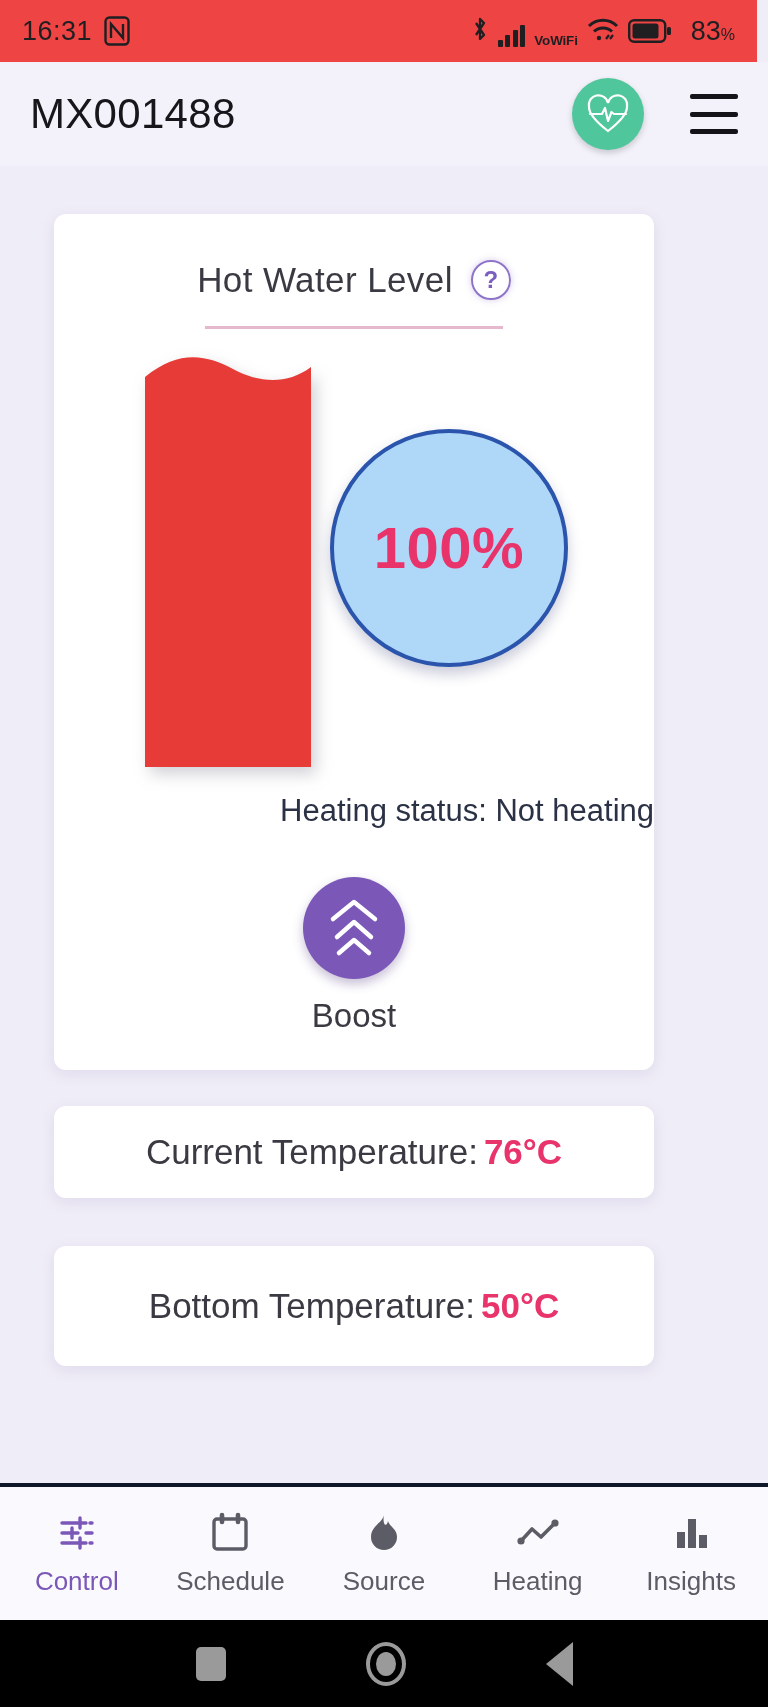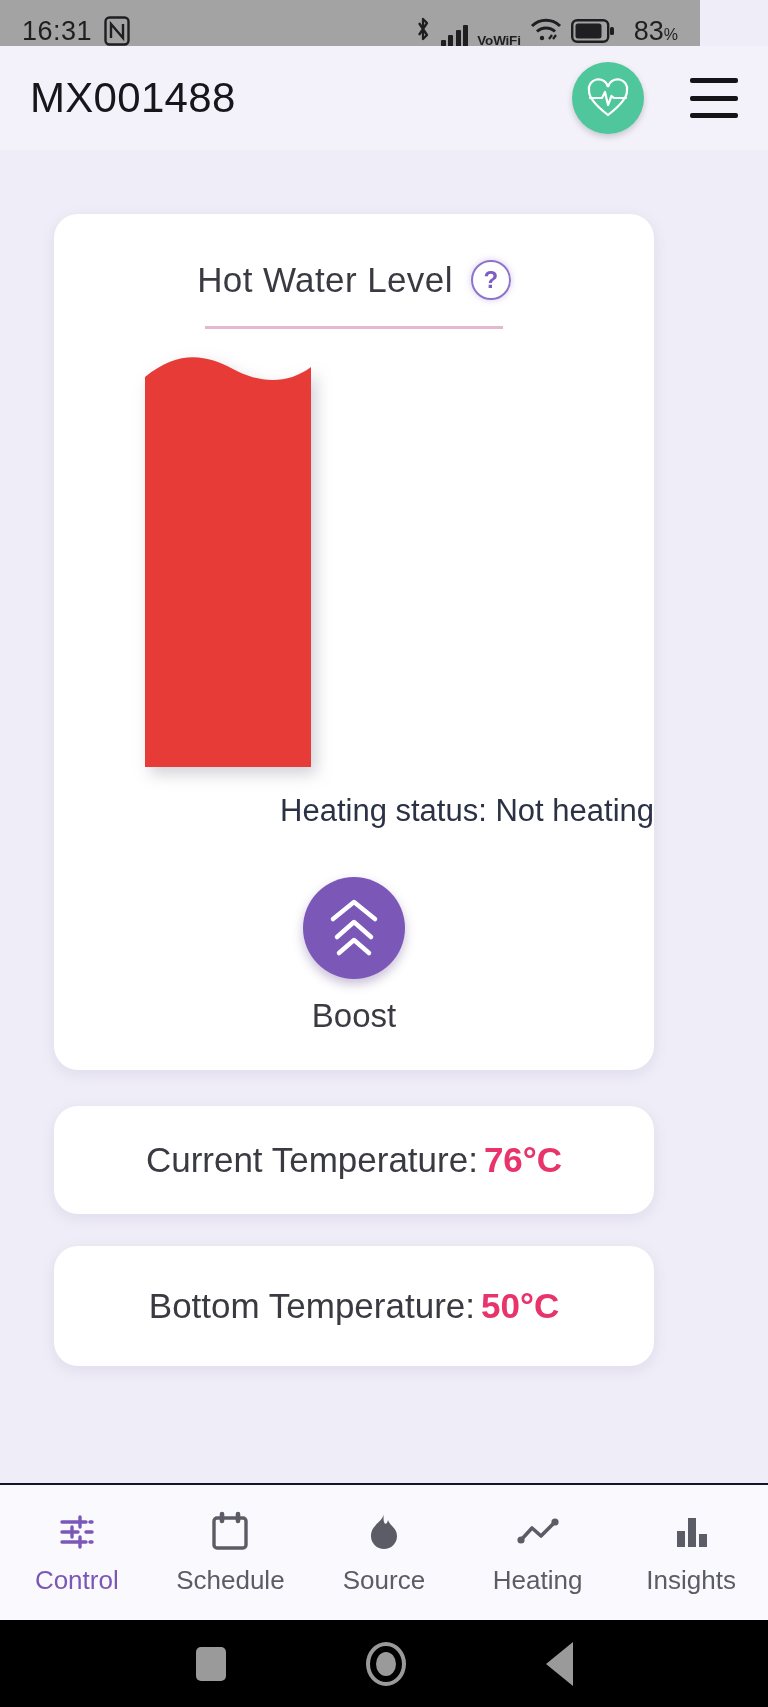--- a/index.html
+++ b/index.html
@@ -6,54 +6,54 @@
   html, body {
     width:768px; height:1707px;
     font-family:"Liberation Sans", sans-serif;
     background:#EFEDF7;
     overflow:hidden;
   }
   .phone { position:relative; width:768px; height:1707px; background:#EFEDF7; }
 
   
   .statusbar{
-    position:absolute; top:0; left:0; width:700px; height:62px;
-    background:#a3a3a3; display:flex; align-items:center;
+    position:absolute; top:0; left:0; width:757px; height:62px;
+    background:#ef4444; display:flex; align-items:center;
     padding:0 22px; color:#1f1f22;
   }
   .sb-time{ font-size:27px; letter-spacing:.5px; }
   .sb-nfc{ margin-left:12px; display:flex; align-items:center; }
   .sb-right{ margin-left:auto; display:flex; align-items:flex-end; gap:9px; }
   .sb-vowifi{ display:flex; flex-direction:row; align-items:center;
       line-height:.92; font-size:13.5px; font-weight:700; letter-spacing:-.2px; }
   .sb-batt-pct{ font-size:27px; margin-left:10px; }
   .sb-batt-pct small{ font-size:16px; }
   .bars{ display:flex; align-items:flex-end; gap:2.5px; height:24px; }
   .bars i{ display:block; width:5px; background:#1f1f22; border-radius:1px; }
 
   
   .appbar{
-    position:absolute; top:46px; left:0; width:768px; height:104px;
+    position:absolute; top:62px; left:0; width:768px; height:104px;
     display:flex; align-items:center; padding:0 30px;
     background:#F3F1FA;
   }
   .app-title{ font-size:42px; color:#17171b; font-weight:400; letter-spacing:.3px; }
   .hb-btn{
     margin-left:auto; width:72px; height:72px; border-radius:50%;
     background:#4FC69B; display:flex; align-items:center; justify-content:center;
     box-shadow:0 3px 6px rgba(0,0,0,.18);
   }
   .menu-btn{ margin-left:46px; width:48px; height:40px;
     display:flex; flex-direction:column; justify-content:space-between; }
   .menu-btn i{ display:block; height:5px; background:#141418; border-radius:2px; }
 
   
   .card{
     position:absolute; left:54px; width:600px; background:#FFFFFF;
-    border-radius:24px; box-shadow:0 4px 14px rgba(120,100,170,.13);
+    border-radius:12px; box-shadow:0 4px 14px rgba(120,100,170,.13);
   }
   #level-card{ top:214px; height:856px; }
 
   .card-title-row{
     display:flex; align-items:center; justify-content:center;
     gap:18px; padding-top:46px;
   }
   .card-title{ font-size:35px; color:#3a3a42; font-weight:400; letter-spacing:.4px; }
   .help-icon{
     width:40px; height:40px; border-radius:50%;
@@ -86,34 +86,34 @@
 
   .boost-wrap{ margin-top:48px; text-align:center; }
   .boost-btn{
     width:102px; height:102px; border-radius:50%; background:#7B57B8;
     margin:0 auto; display:flex; align-items:center; justify-content:center;
     box-shadow:0 5px 11px rgba(70,40,120,.3);
   }
   .boost-label{ margin-top:18px; font-size:33px; color:#3a3a42; }
 
   
-  #temp-card-1{ top:1106px; height:108px; }
+  #temp-card-1{ top:1106px; height:92px; }
   #temp-card-2{ top:1246px; height:120px; }
   .temp-row{
     height:100%; display:flex; align-items:center; justify-content:center;
     gap:6px;
   }
   .temp-label{ font-size:35px; color:#3a3a42; font-weight:400; }
   .temp-value{ font-size:35px; color:#E8336B; font-weight:700; }
 
   
   .bottomnav{
     position:absolute; left:0; bottom:87px; width:768px; height:137px;
     background:#FAF9FD; display:flex; align-items:center;
-    border-top:2px solid #0f172a;
+    border-top:4px solid #0f172a;
   }
   .nav-item{
     flex:1; display:flex; flex-direction:column; align-items:center; gap:11px;
     color:#5C5C66;
   }
   .nav-item.active{ color:#7B57B8; }
   .nav-label{ font-size:26px; }
   .nav-ico{ height:44px; display:flex; align-items:center; justify-content:center; }
 
   
@@ -201,20 +201,23 @@
       <span class="card-title">Hot Water Level</span>
       <span class="help-icon">?</span>
     </div>
     <div class="title-rule"></div>
 
     <div class="gauge">
       <svg class="tank" viewBox="0 0 166 416" preserveAspectRatio="none">
         <path d="M0,26 C34,-2 62,4 88,18 C114,32 142,34 166,16 L166,416 L0,416 Z" fill="#E63B36"></path>
       </svg>
 
+      <div class="bubble">
+        <span>100%</span>
+      </div>
     </div>
 
     <div class="heating-status">Heating status: Not heating</div>
 
     <div class="boost-wrap">
       <div class="boost-btn">
         <svg width="58" height="62" viewBox="0 0 58 62">
           <path d="M8 22 L29 5 L50 22" fill="none" stroke="#fff" stroke-width="4.5" stroke-linecap="round" stroke-linejoin="round"></path>
           <path d="M12 40 L29 25 L46 40" fill="none" stroke="#fff" stroke-width="4.5" stroke-linecap="round" stroke-linejoin="round"></path>
           <path d="M14 56 L29 43 L44 56" fill="none" stroke="#fff" stroke-width="4.5" stroke-linecap="round" stroke-linejoin="round"></path>

